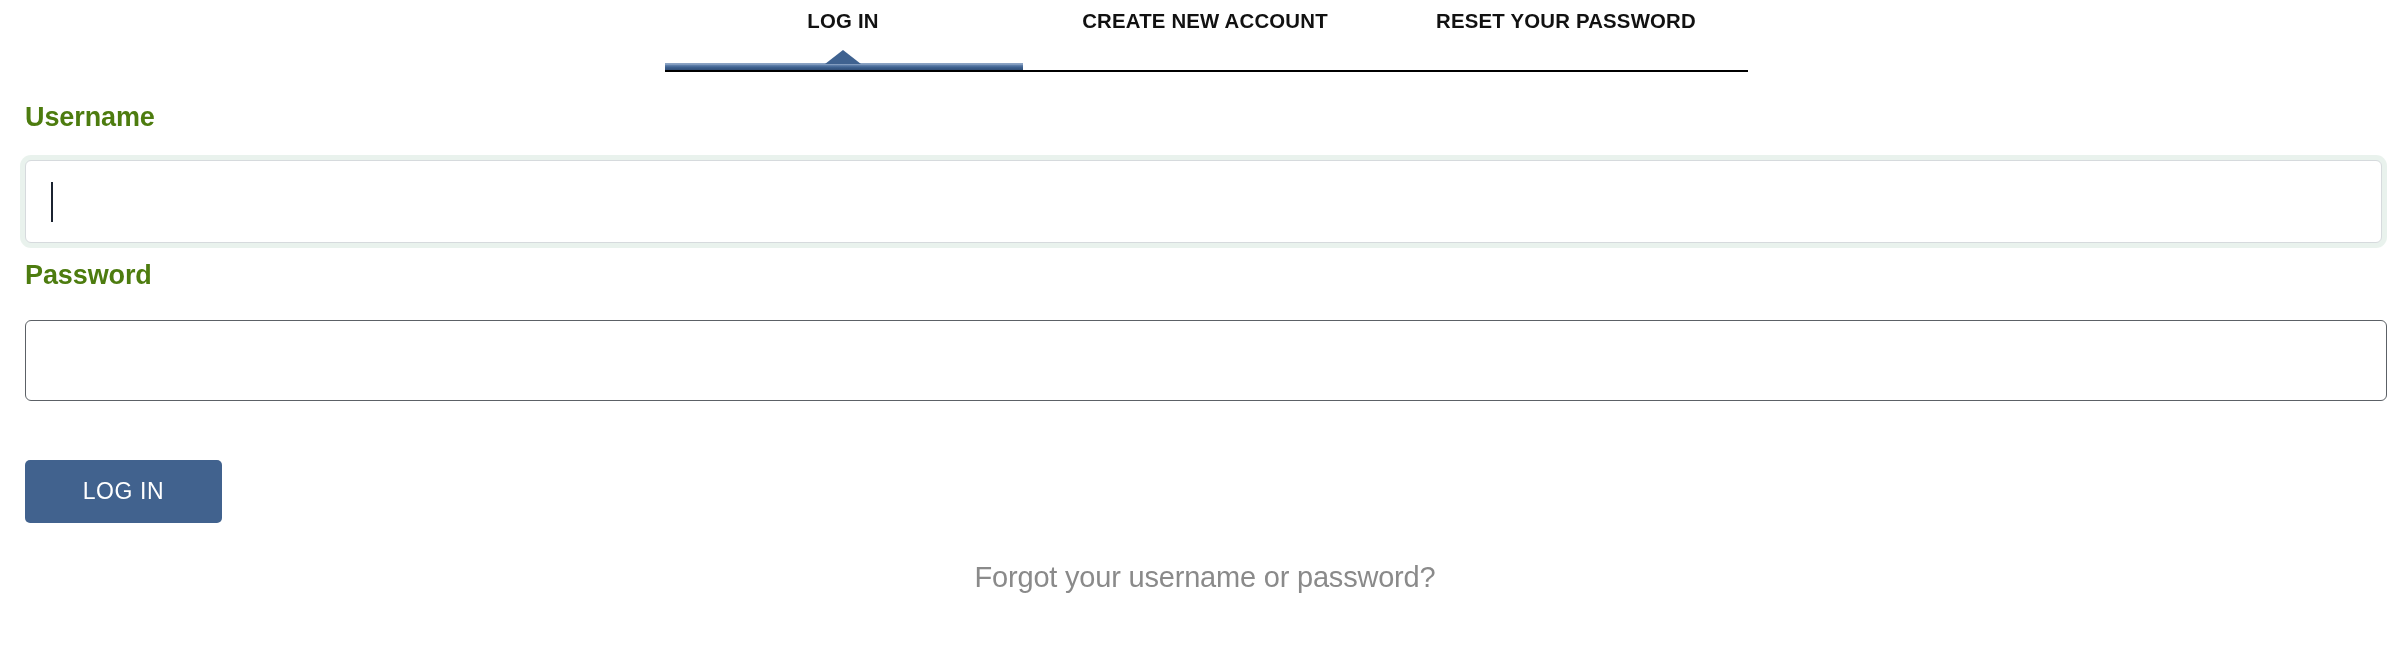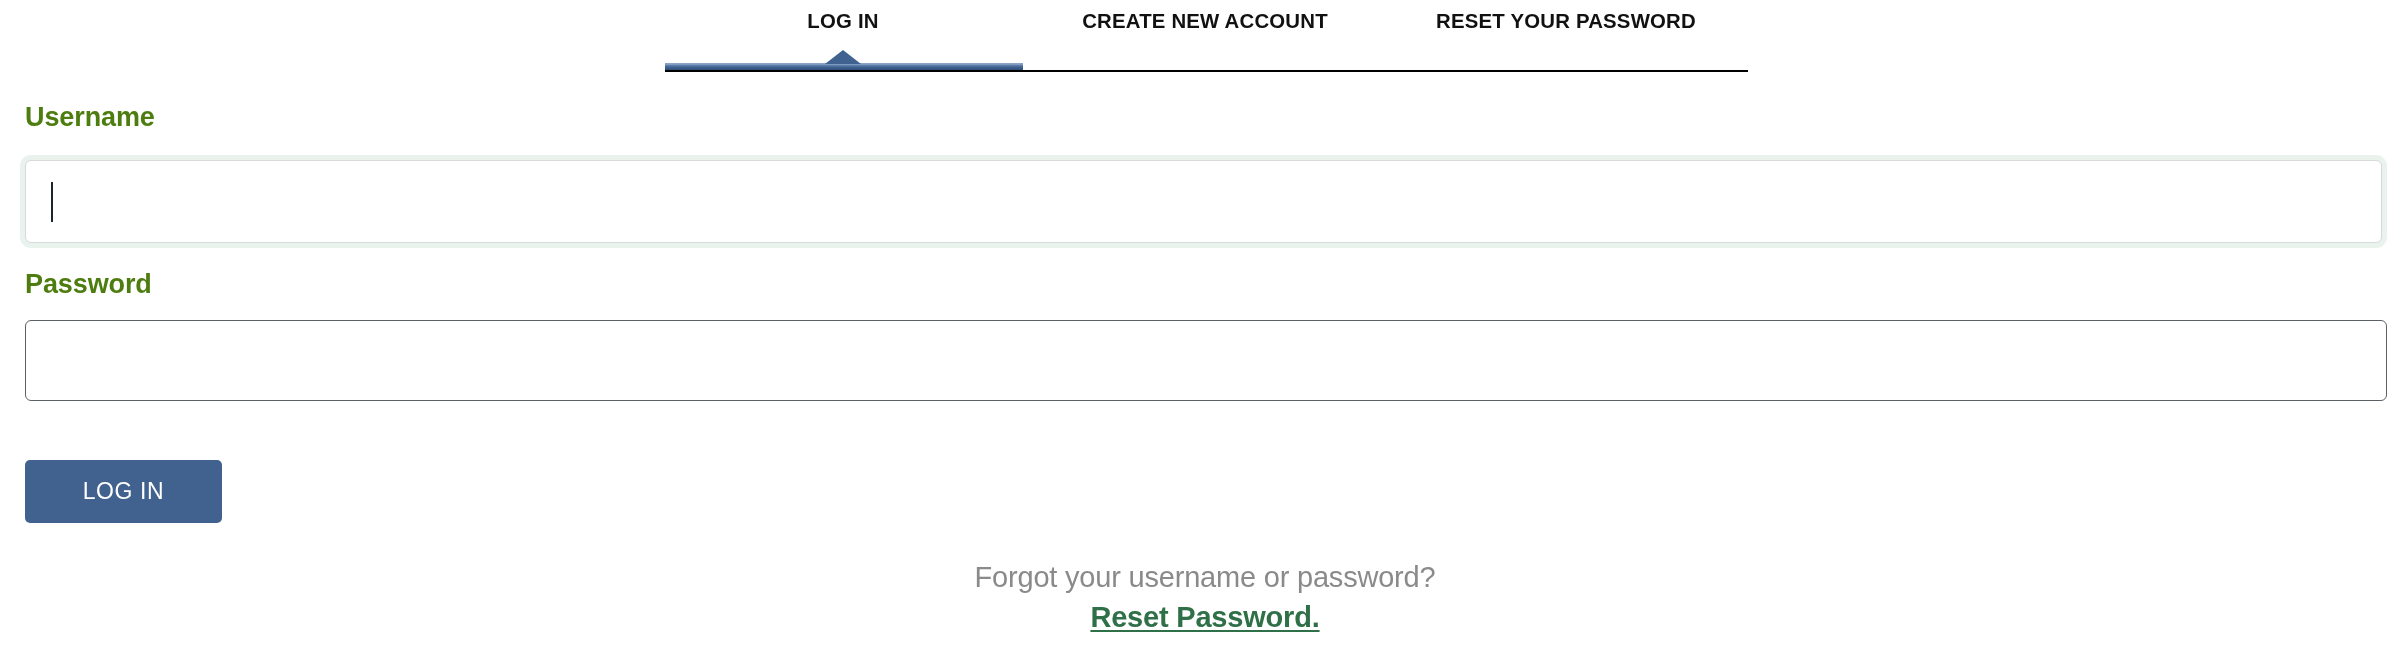--- a/index.html
+++ b/index.html
@@ -81,21 +81,21 @@
     position: absolute;
     left: 25px;
     font-family: "Liberation Sans", sans-serif;
     font-weight: bold;
     font-size: 27px;
     color: #4d7c0f;
     letter-spacing: -0.1px;
     white-space: nowrap;
   }
   .label-username { top: 102px; }
-  .label-password { top: 269px; }
+  .label-password { top: 260px; }
 
   .text-input {
     position: absolute;
     left: 25px;
     box-sizing: border-box;
     background: #ffffff;
     border-radius: 6px;
     font-family: "Liberation Sans", sans-serif;
     font-size: 24px;
     color: #1b2330;
@@ -198,14 +198,13 @@
 <div class="caret"></div>
 
 <div class="field-label label-password">Password</div>
 
 <input class="text-input input-password" type="password" placeholder="" style="">
 
 <button class="login-button">LOG IN</button>
 
 <div class="footer">
   <span class="footer-prompt">Forgot your username or password?</span>
-  <span class="footer-link">Reset Password.</span>
 </div>
 
 </body></html>

